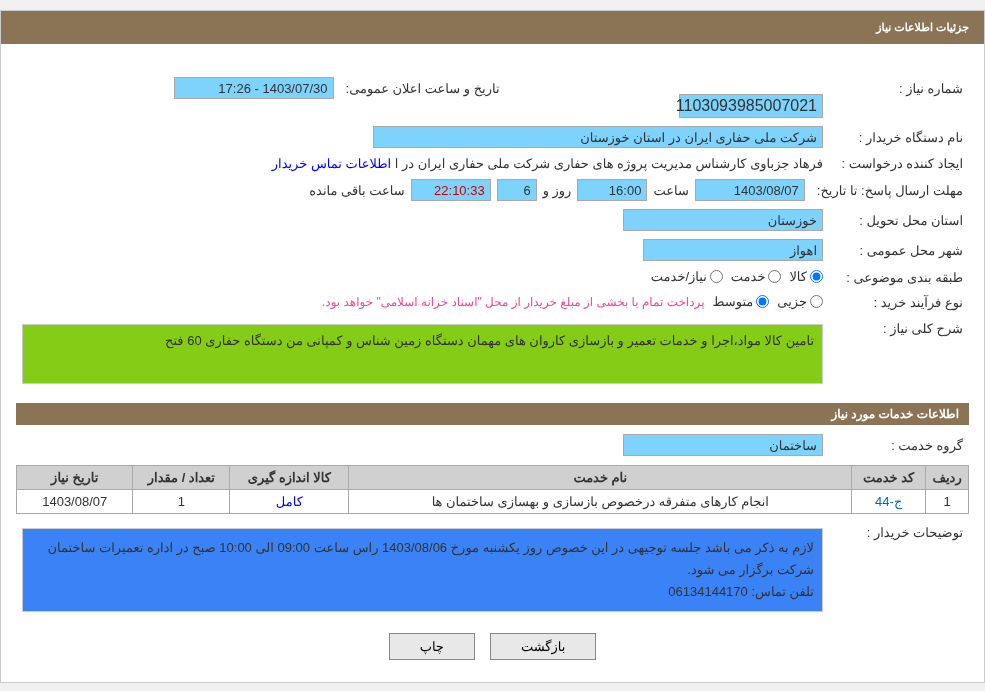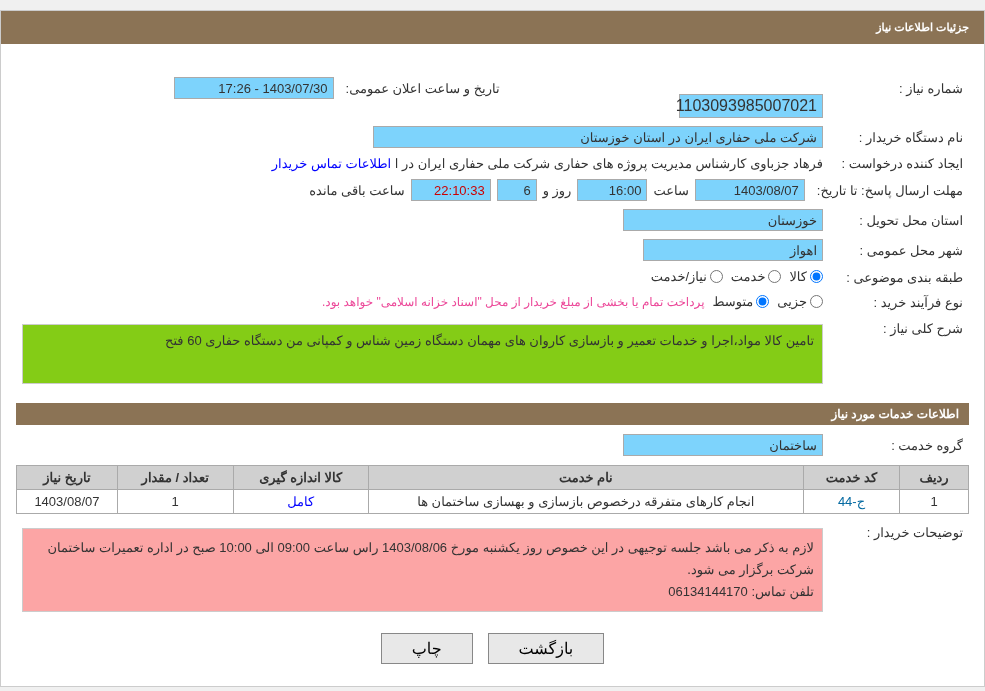--- a/index.html
+++ b/index.html
@@ -83,53 +83,53 @@
       text-align: right;
     }
     .service-table {
       width: 100%;
       border-collapse: collapse;
       margin: 5px 0;
     }
     .service-table th {
       background: #d0d0d0;
       border: 1px solid #aaa;
-      padding: 4px 13px;
+      padding: 4px 0;
       text-align: center;
       font-weight: bold;
     }
     .service-table td {
       border: 1px solid #aaa;
       padding: 4px 8px;
       text-align: center;
     }
     .service-table td:nth-child(2) {
       color: #00f;
     }
     .notes-box {
       border: 1px solid #ccc;
       padding: 8px;
       margin: 5px 0;
-      background: #fca5a5;
+      background: #3b82f6;
       text-align: right;
       line-height: 1.7;
     }
     .button-row {
       display: flex;
       justify-content: center;
       gap: 15px;
       padding: 12px 0;
     }
     .btn {
       padding: 5px 30px;
       border: 1px solid #888;
       background: #e8e8e8;
       cursor: pointer;
       font-family: Tahoma, Arial, sans-serif;
-      font-size: 16px;
+      font-size: 13px;
     }
     .main-content-area {
       position: relative;
     }
     .row-flex {
       display: flex;
       align-items: center;
       gap: 6px;
     }
   </style>

